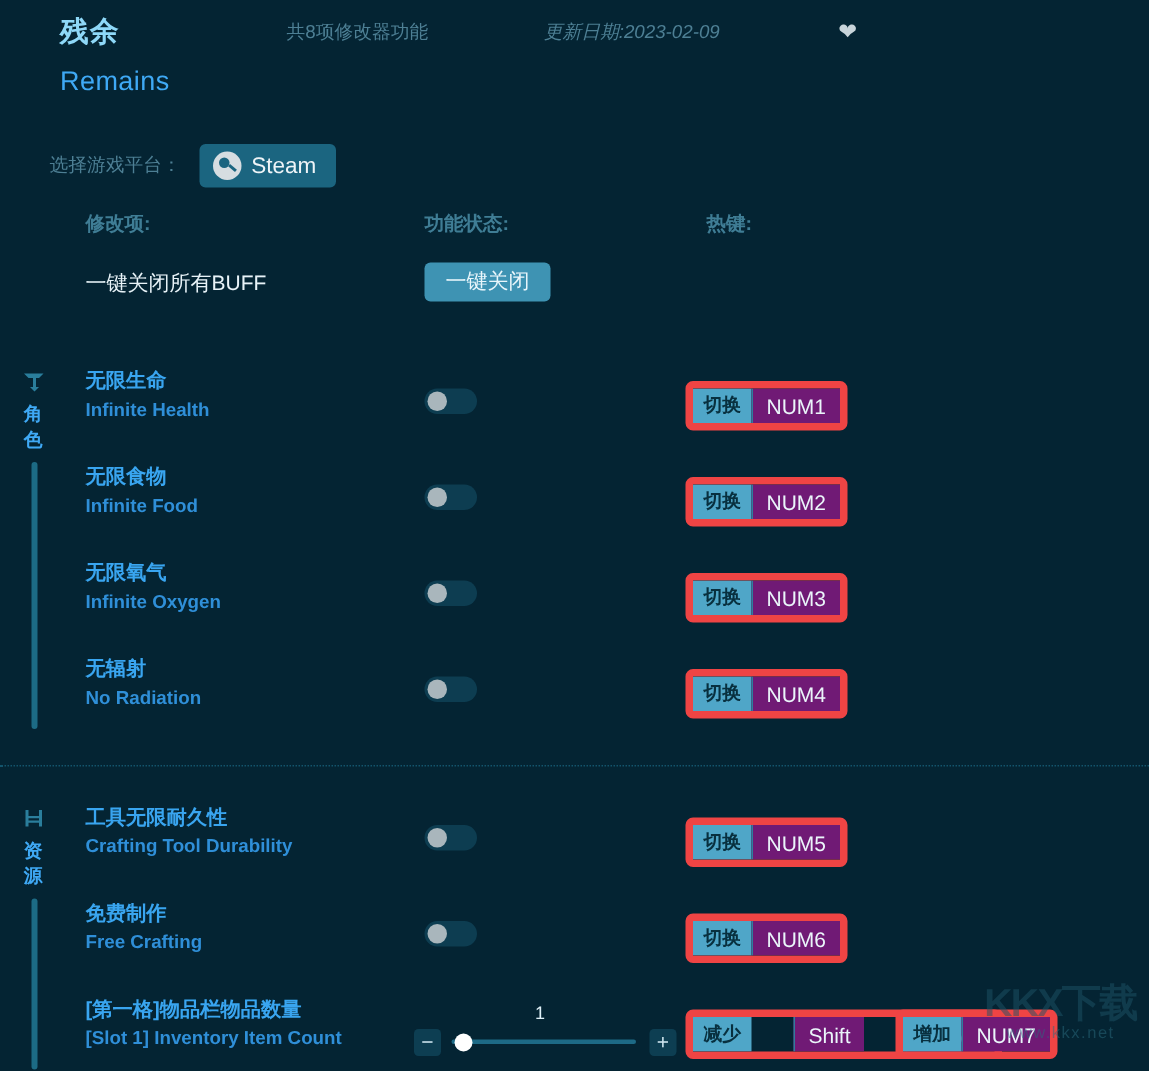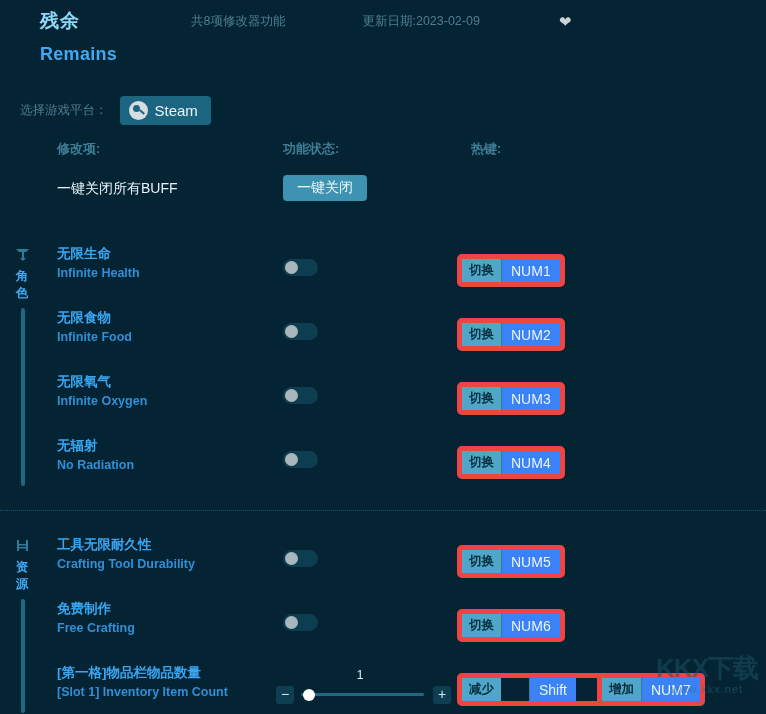--- a/index.html
+++ b/index.html
@@ -14,37 +14,37 @@
   
   .header { position:relative; height:82px; }
   .hdr-row1 { position:absolute; left:40px; top:8px; display:flex; align-items:center;gap:31px; }
   .game-title-cn {
     font-size:19px; font-weight:bold; color:#8ed8f8;
     letter-spacing:1px;
   }
   .hdr-meta {
     font-size:12.5px; color:#4d7f94; margin-left:80px; white-space:nowrap;
   }
-  .hdr-meta.second { margin-left:46px; }
+  .hdr-meta.second { margin-left:46px;font-style:italic; }
   .fav-heart {
     margin-left:48px; color:#c8d4da; font-size:15px; line-height:1;
     cursor:pointer;
   }
   .game-title-en {
     position:absolute; left:40px; top:44px;
-    font-size:18px; font-weight:bold; color:#3fa9f5;
+    font-size:18px; font-weight:normal; color:#3fa9f5;
     letter-spacing:0.3px;
   }
 
   
   .platform-row {
     position:absolute; left:0; top:92px; height:36px;
     display:flex; align-items:center;
   }
-  .platform-label { margin-left:20px; font-size:12.5px; color:#4d7f94; }
+  .platform-label { margin-left:33px; font-size:12.5px; color:#4d7f94; }
   .steam-btn {
     margin-left:12px; display:flex; align-items:center; gap:7px;
     background:#1b6580; border-radius:4px;
     padding:5px 13px 5px 9px; cursor:pointer;
   }
   .steam-logo {
     width:19px; height:19px; border-radius:50%;
     background:#d6dde1; position:relative; flex:none;
   }
   .steam-logo::before {
@@ -133,21 +133,21 @@
     display:flex; align-items:stretch;
     border:5px solid #ef4444; border-radius:5px;
     overflow:hidden; cursor:pointer;
   }
   .hk-action {
     background:#4fa6c8; color:#08303f;
     font-size:12.5px; font-weight:bold;
     padding:3px 7px; display:flex; align-items:center;
   }
   .hk-key {
-    background:#3b82f6; color:#eaf5fa;
+    background:#701a75; color:#eaf5fa;
     font-size:14px; padding:3px 9px;
     display:flex; align-items:center;
     border-left:1px solid #2f7e9c;
   }
 
   
   .slider-wrap {
     position:absolute; left:232px; top:18px;
     width:168px; height:32px;
   }

